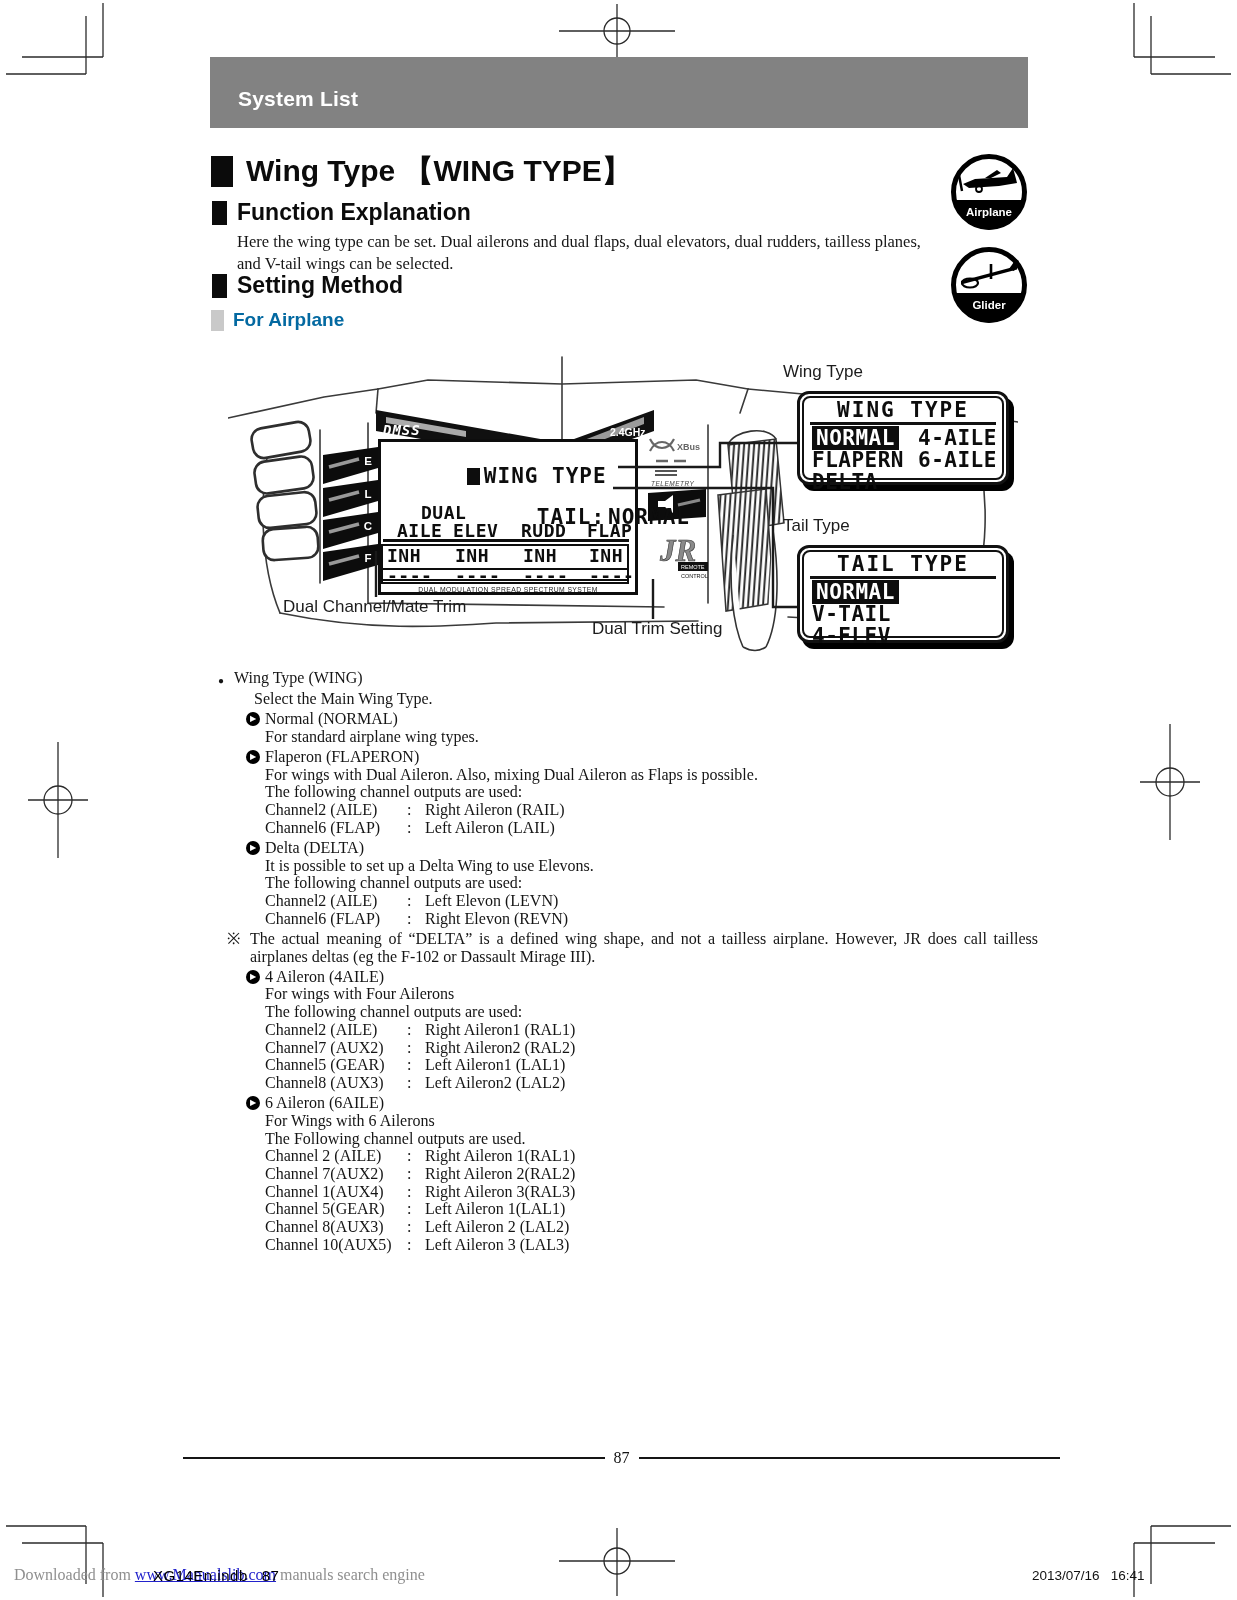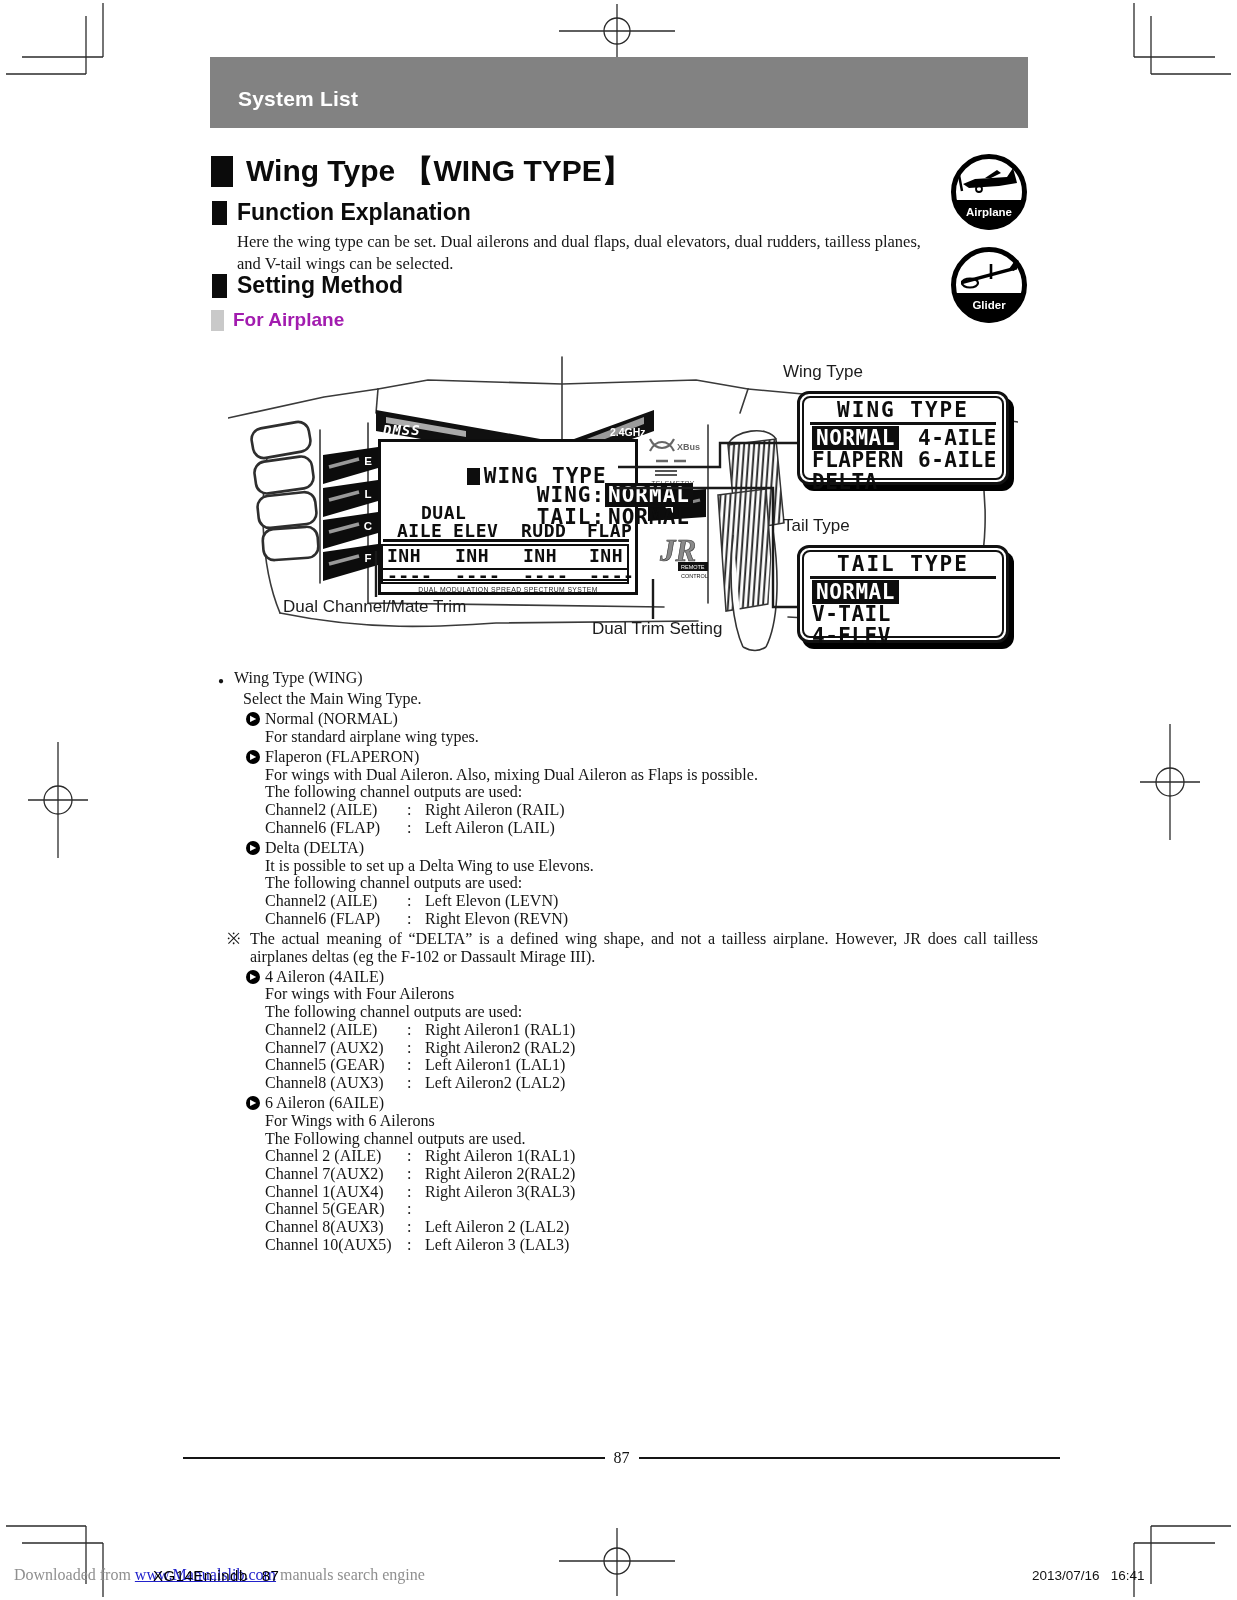--- a/index.html
+++ b/index.html
@@ -27,21 +27,21 @@
   .title-row { left:211px; top:151px; display:flex; align-items:center; z-index:1; }
   .sq-big { width:22px; height:31px; background:#0b0b0b; margin-right:13px; flex:none; }
   .doc-title { font-family:"Liberation Sans", sans-serif; font-weight:bold; font-size:30px; color:#0b0b0b; }
 
   .h2-row { display:flex; align-items:center; z-index:1; }
   .sq-h2 { width:15px; height:24px; background:#0b0b0b; margin-right:10px; flex:none; }
   .h2 { font-family:"Liberation Sans", sans-serif; font-weight:bold; font-size:23px; color:#0b0b0b; }
 
   .h3-row { display:flex; align-items:center; z-index:1; }
   .sq-h3 { width:13px; height:21px; background:#c9c9c9; margin-right:9px; flex:none; }
-  .h3 { font-family:"Liberation Sans", sans-serif; font-weight:bold; font-size:19px; color:#a21caf; }
+  .h3 { font-family:"Liberation Sans", sans-serif; font-weight:bold; font-size:19px; color:#0369a1; }
 
   .intro { left:237px; top:231px; width:684px; font-size:16.5px; line-height:1.36;
            text-align:justify; color:#161616; z-index:1; }
 
   
   .badge { width:80px; height:84px; z-index:1; }
 
   
   #tx-art   { left:228px; top:355px; width:790px; height:300px; z-index:1; }
   #tx-wires { left:228px; top:355px; width:790px; height:300px; z-index:3; pointer-events:none; }
@@ -76,21 +76,21 @@
   .sel { background:#0d0d0d; color:#fff; padding:0 4px; }
   .co-item { white-space:pre; }
 
   .fig-label { position:absolute; font-family:"Liberation Sans", sans-serif; font-size:17px;
     color:#1c1c1c; z-index:4; white-space:nowrap; }
 
   
   .content { left:218px; top:669px; width:820px; font-size:16px; line-height:17.7px; color:#151515; z-index:1; }
   .main-head { display:flex; gap:10px; }
   .main-bullet { font-size:10px; margin-top:3px; }
-  .main-sub { margin-left:25px; }
+  .main-sub { margin-left:36px; }
   .item { margin-left:28px; margin-top:2.5px; }
   .item-head { display:flex; align-items:center; }
   .pdot { width:14px; height:14px; border-radius:50%; background:#000; color:#fff;
     font-size:8px; display:inline-flex; align-items:center; justify-content:center;
     margin-right:5px; flex:none; font-family:"DejaVu Sans", sans-serif; }
   .item-body { margin-left:19px; }
   .ch-row { display:grid; grid-template-columns:142px 18px auto; }
   .note-row { display:grid; grid-template-columns:23px auto; margin-left:9px; margin-top:2.5px; }
   .note-txt { text-align:justify; }
 
@@ -294,23 +294,20 @@
       <polygon points="500,90 548,84 556,168 508,176" fill="url(#hatch)" stroke="#333" stroke-width="1.5"></polygon>
       <polygon points="490,140 538,134 546,248 498,256" fill="url(#hatch)" stroke="#333" stroke-width="1.5"></polygon>
       <path d="M505,180 C500,230 505,270 515,292 M545,175 C552,225 550,268 538,292 M515,292 C524,297 532,296 538,292" stroke="#333" stroke-width="1.6" fill="#fff"></path>
     </g>
   </svg>
 
   <div class="abs lcd">
     <div class="r lcd-big" style="left:4px; top:3px;">
       <span class="lcd-sq"></span><span>WING TYPE</span>
     </div>
-    <div class="r lcd-big" style="left:74px; top:22px;">
-      <span>WING:</span><span class="inv">NORMAL</span>
-    </div>
     <div class="r lcd-big" style="left:74px; top:44px;">
       <span>TAIL:</span><span style="padding-left:3px;">NORMAL</span>
     </div>
     <div class="r lcd-sm" style="left:4px; top:62px;margin-left:36px;">DUAL</div>
     <div>
       <span class="r lcd-sm" style="left:4px;   top:80px;margin-left:12px;">AILE</span>
       <span class="r lcd-sm" style="left:72px;  top:80px;">ELEV</span>
       <span class="r lcd-sm" style="left:140px; top:80px;">RUDD</span>
       <span class="r lcd-sm" style="left:206px; top:80px;">FLAP</span>
     </div>
@@ -480,20 +477,21 @@
               <span>Right Aileron 2(RAL2)</span>
             </div>
             <div class="ch-row">
               <span>Channel 1(AUX4)</span>
               <span>:</span>
               <span>Right Aileron 3(RAL3)</span>
             </div>
             <div class="ch-row">
               <span>Channel 5(GEAR)</span>
               <span>:</span>
+              <span>Left Aileron 1(LAL1)</span>
             </div>
             <div class="ch-row">
               <span>Channel 8(AUX3)</span>
               <span>:</span>
               <span>Left Aileron 2 (LAL2)</span>
             </div>
             <div class="ch-row">
               <span>Channel 10(AUX5)</span>
               <span>:</span>
               <span>Left Aileron 3 (LAL3)</span>

